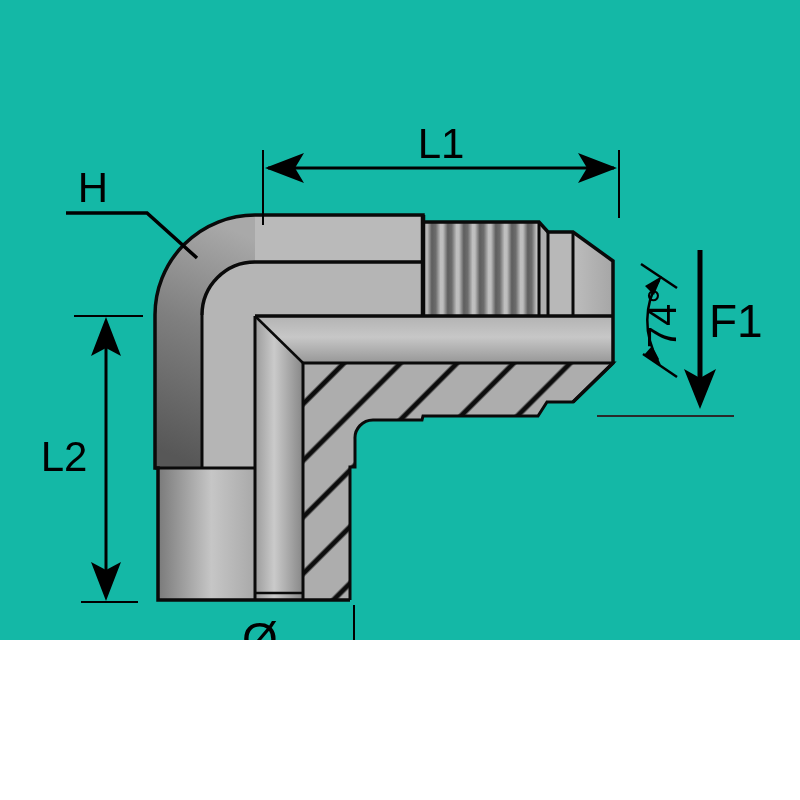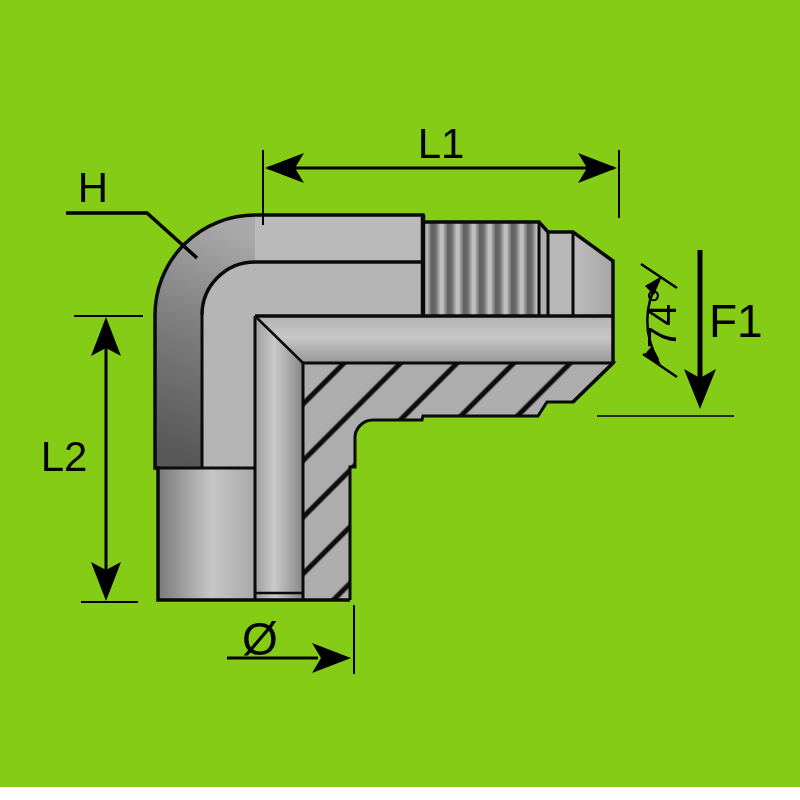--- a/index.html
+++ b/index.html
@@ -1,16 +1,16 @@
 <!DOCTYPE html>
 <html><head>
 <meta charset="utf-8">
 <style>
   html,body{margin:0;padding:0;background:#ffffff;}
-  .stage{width:800px;height:787px;position:relative;background:#84cc16;overflow:hidden;}
+  .stage{width:800px;height:640px;position:relative;background:#14b8a6;overflow:hidden;}
   svg{display:block;}
   text{font-family:"Liberation Sans","DejaVu Sans",sans-serif;fill:#000;}
   .dimtxt{font-size:42px;}
   .diatxt{font-size:46px;}
 </style>
 </head>
 <body>
 
 <div class="stage">
 <svg width="800" height="800" viewBox="0 0 800 800">

